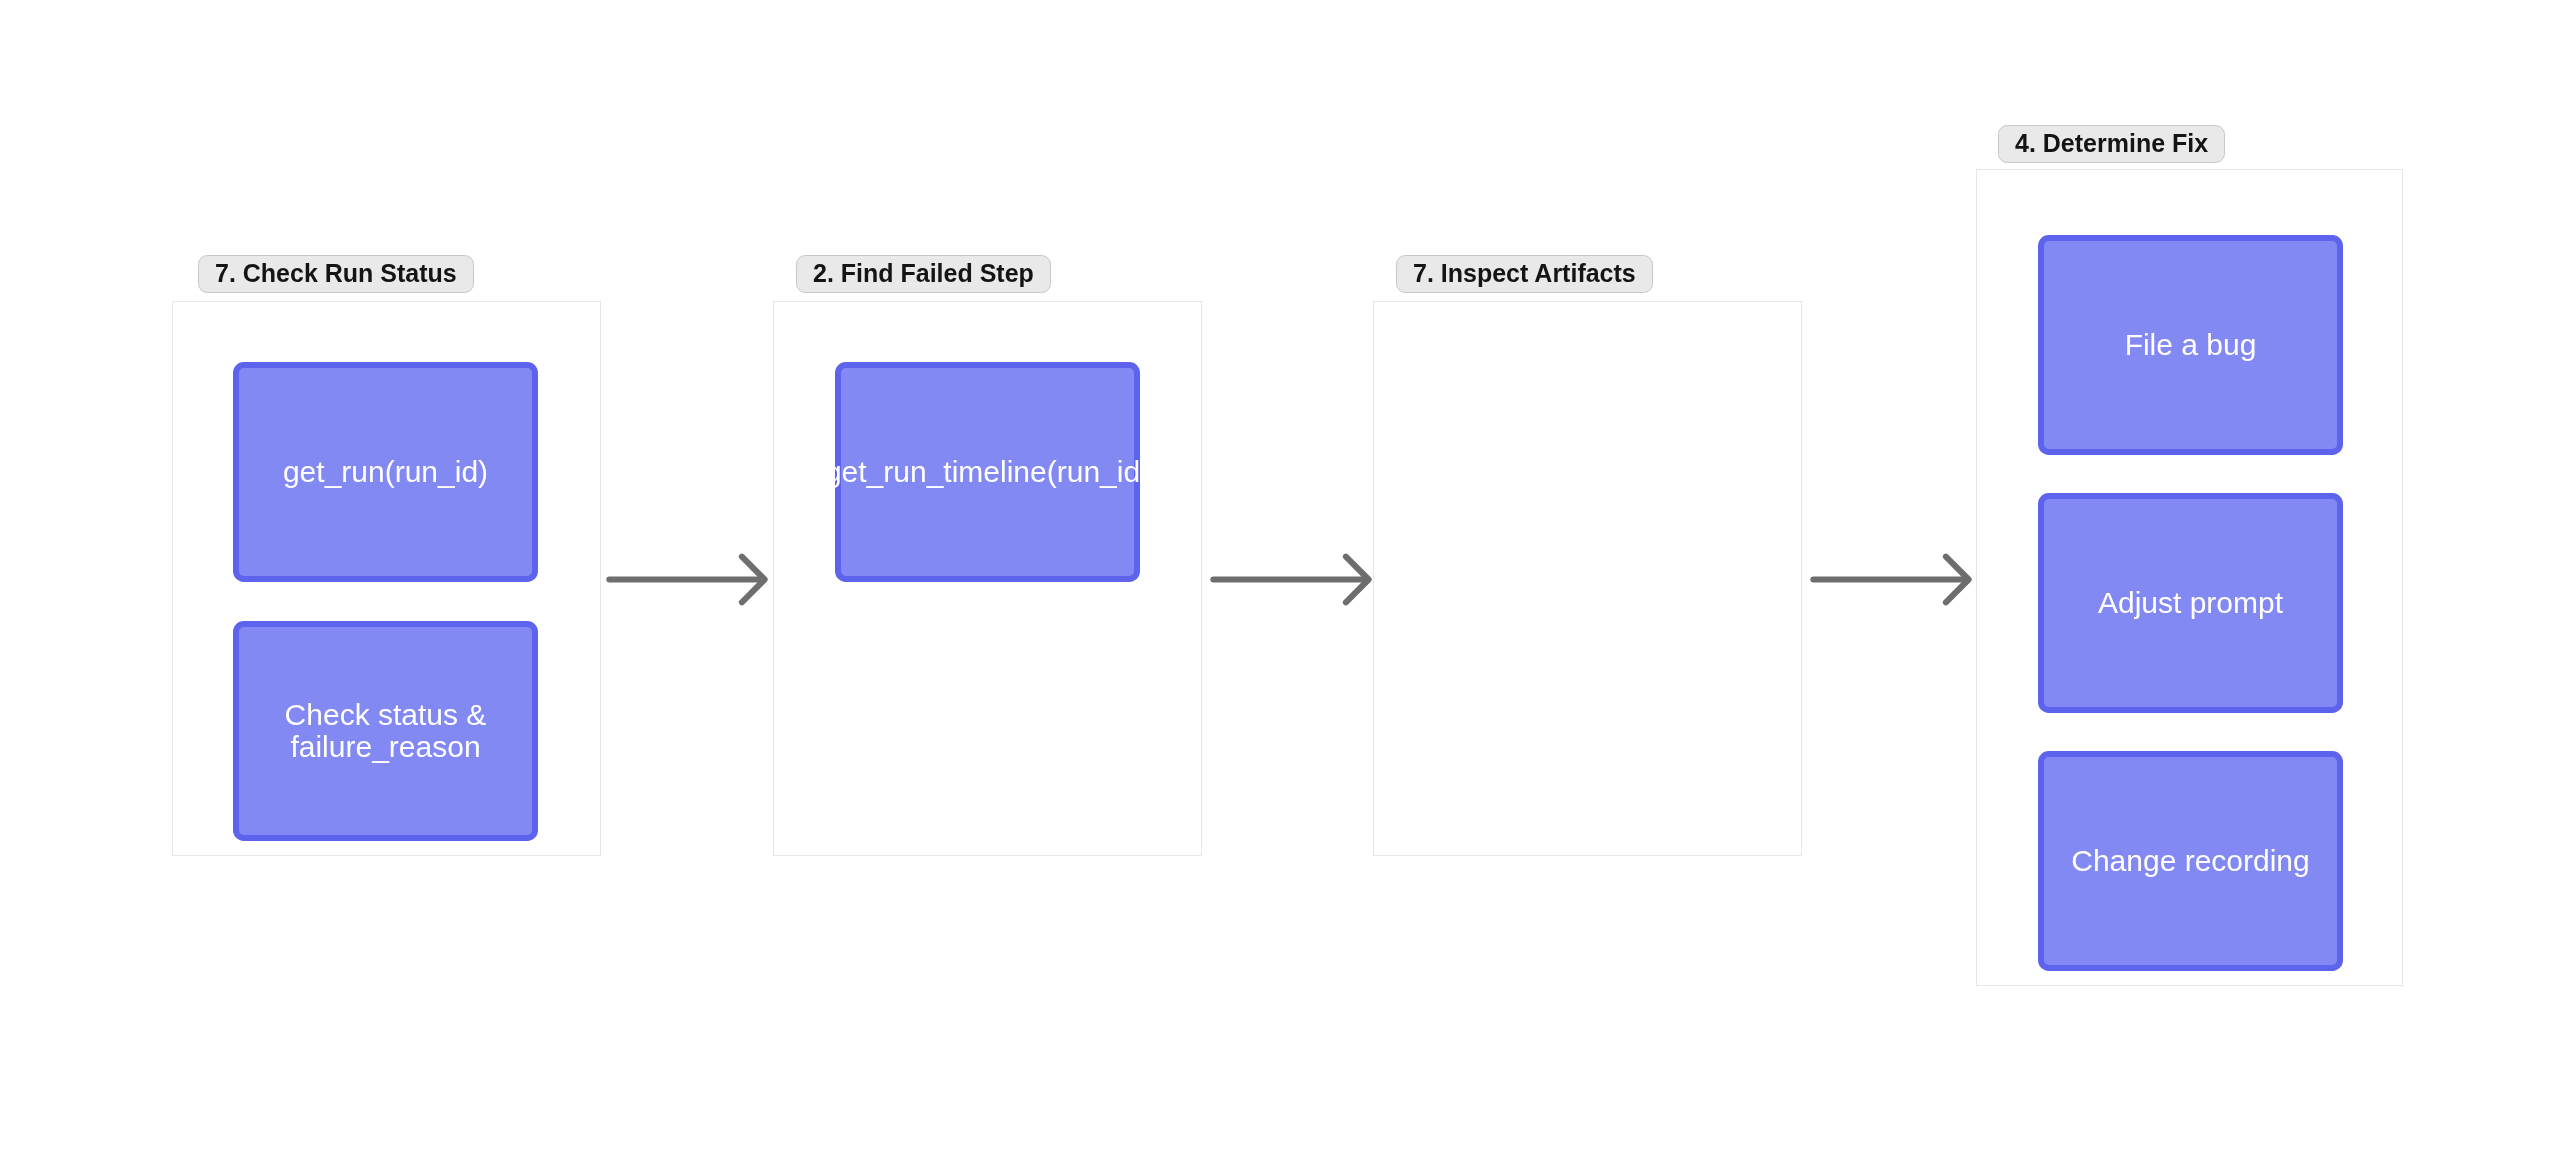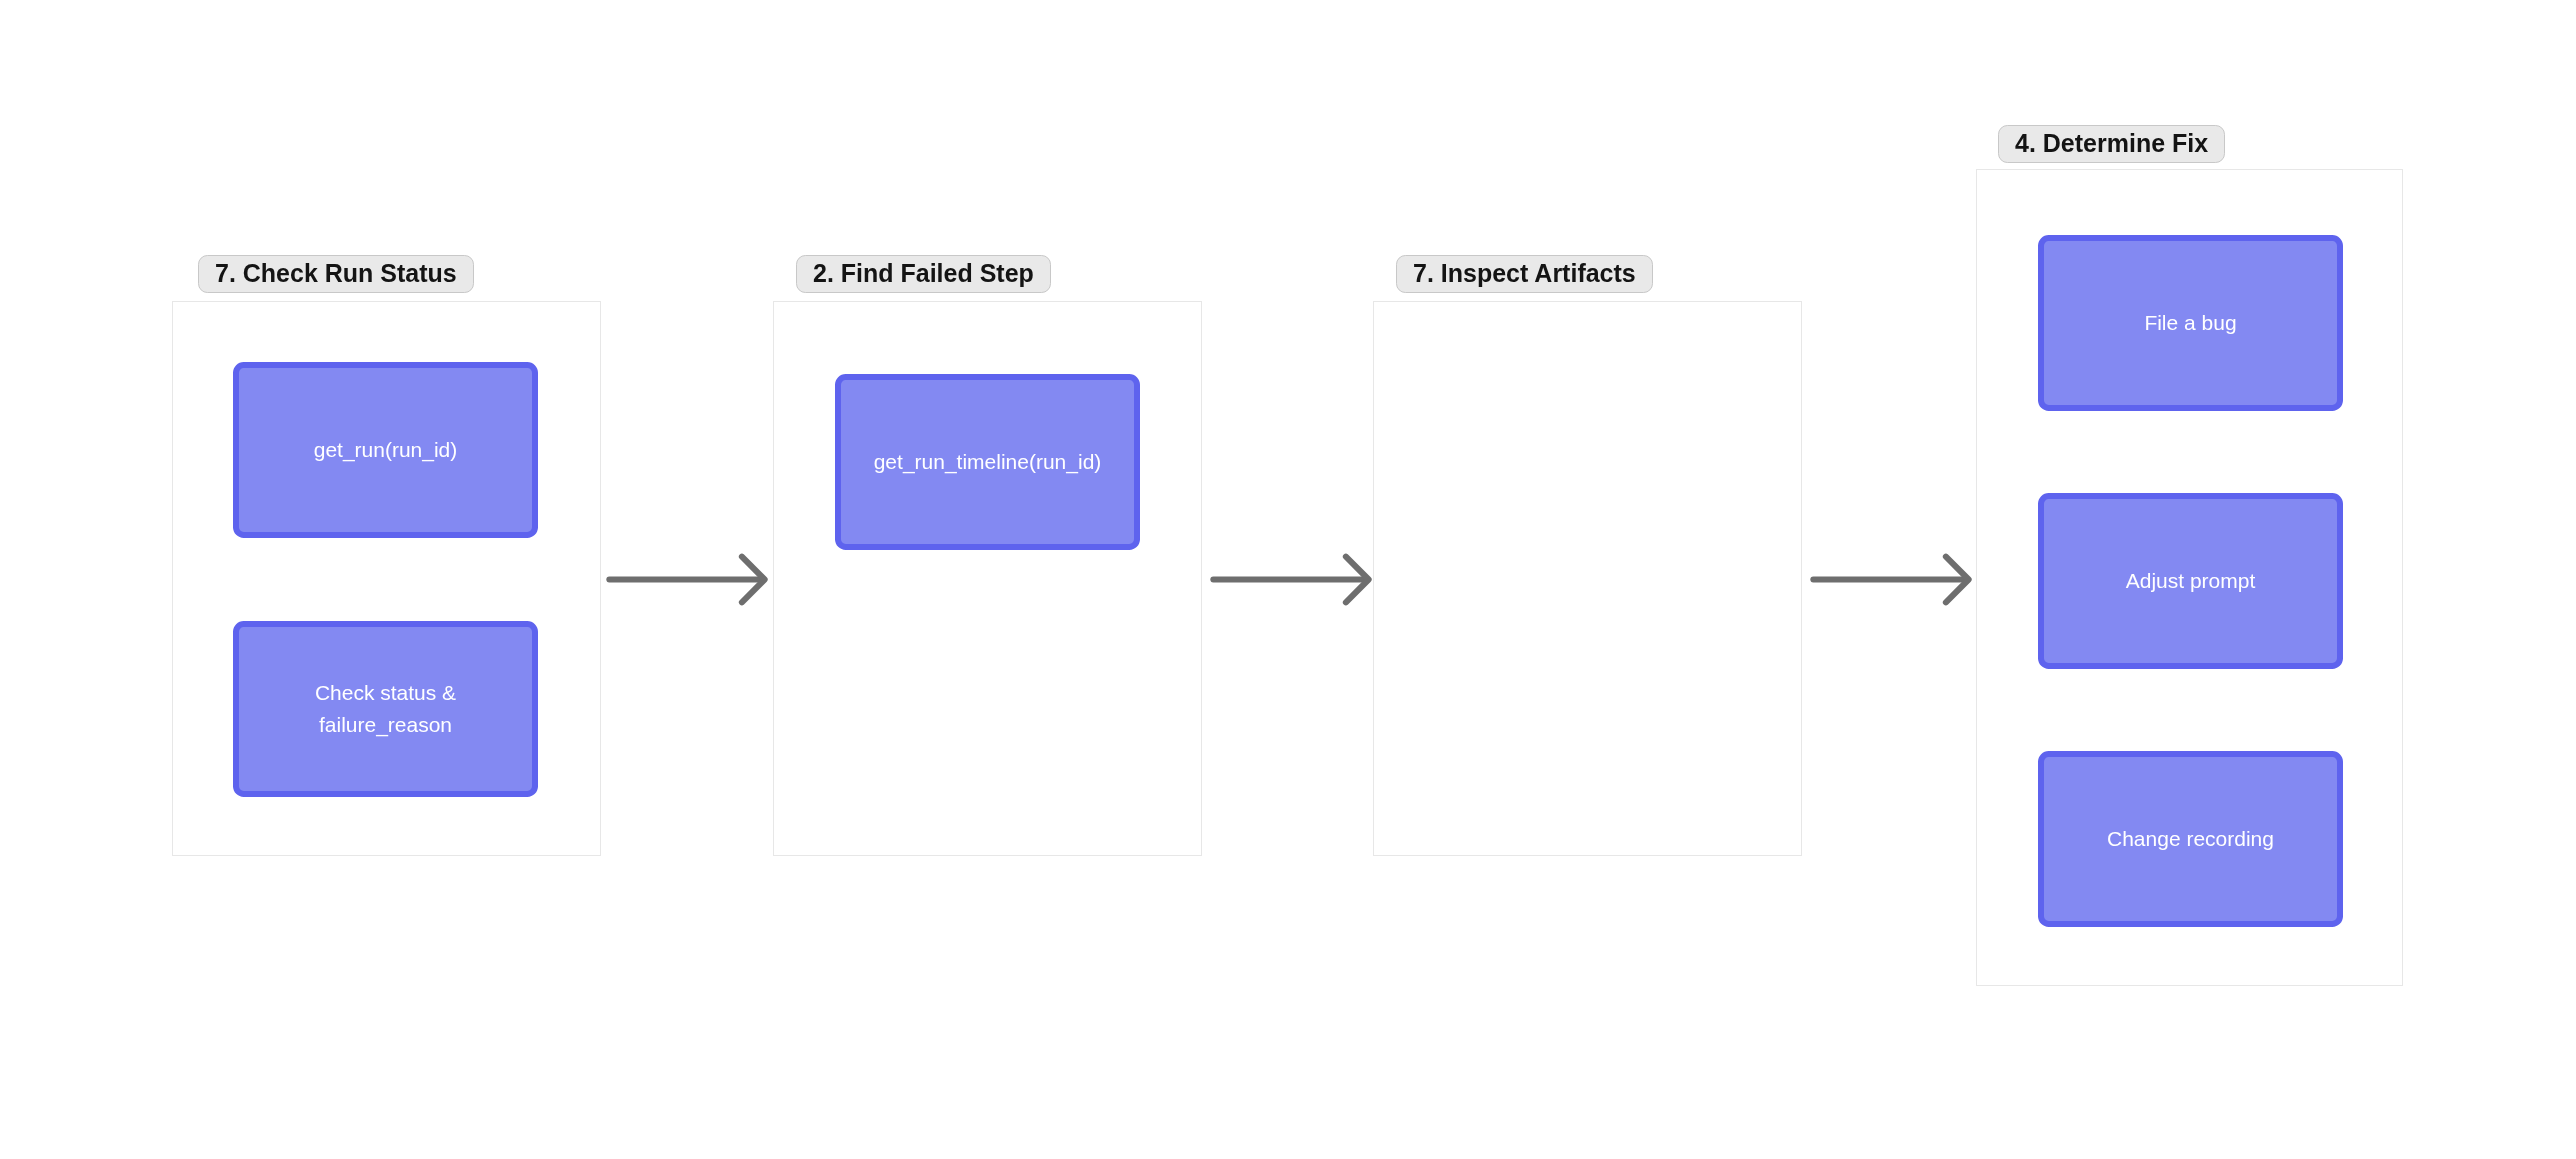--- a/index.html
+++ b/index.html
@@ -32,32 +32,32 @@
     box-sizing: border-box;
     font-size: 25px;
     font-weight: 600;
     color: var(--pill-text, #141414);
     white-space: nowrap;
     margin-left: 24px;
   }
   .node {
     position: absolute;
     width: 305px;
-    height: 176px;
+    height: 220px;
     background: var(--box-fill, #8389f2);
     border: 6px solid var(--box-border, #5e63ee);
     border-radius: 10.7px;
     box-sizing: border-box;
     display: flex;
     align-items: center;
     justify-content: center;
     text-align: center;
-    padding: 0 36px;
+    padding: 0 20px;
     color: var(--box-text, #ffffff);
-    font-size: 21px;
+    font-size: 30px;
     font-weight: 400;
     line-height: 32px;
   }
   .arrow {
     position: absolute;
     width: 168px;
     height: 83px;
     overflow: visible;
   }
   .arrow line, .arrow polyline {
@@ -79,21 +79,21 @@
   <section class="panel" style="left:1976px; top:169px; width:427px; height:817px"></section>
 
   <div class="pill" style="left:174px; top:255px">7. Check Run Status</div>
   <div class="pill" style="left:772px; top:255px">2. Find Failed Step</div>
   <div class="pill" style="left:1372px; top:255px">7. Inspect Artifacts</div>
   <div class="pill" style="left:1974px; top:125px">4. Determine Fix</div>
 
   <div class="node" style="left:233px; top:362px">get_run(run_id)</div>
   <div class="node" style="left:233px; top:621px">Check status &amp; failure_reason</div>
 
-  <div class="node" style="left:835px; top:374px">get_run_timeline(run_id)</div>
+  <div class="node" style="left:835px; top:362px">get_run_timeline(run_id)</div>
 
 
   <div class="node" style="left:2038px; top:235px">File a bug</div>
   <div class="node" style="left:2038px; top:493px">Adjust prompt</div>
   <div class="node" style="left:2038px; top:751px">Change recording</div>
 
   <svg class="arrow" style="left:605px; top:538px" viewBox="0 0 250 124">
     <line x1="6" y1="62" x2="232" y2="62"></line>
     <polyline points="204,28 238,62 204,96"></polyline>
   </svg>

